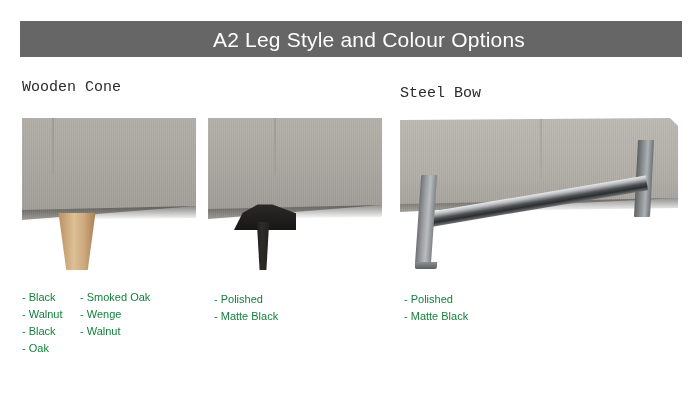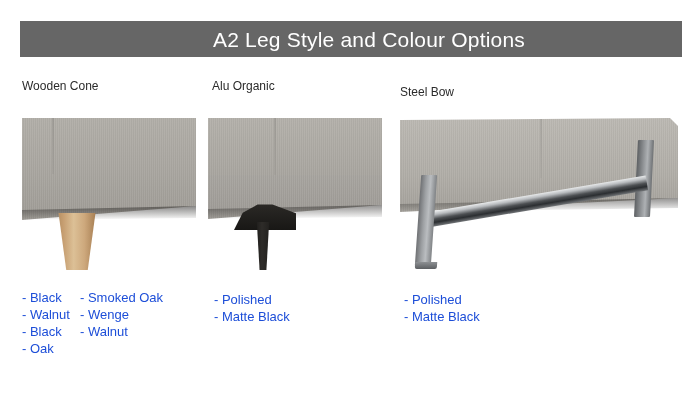--- a/index.html
+++ b/index.html
@@ -37,25 +37,26 @@
     font-size: 21px;
     font-weight: 400;
     letter-spacing: 0.2px;
     line-height: 1;
     white-space: nowrap;
   }
 
   
   .col-heading {
     position: absolute;
-    font-size: 12px;
+    font-size: 15px;
     font-weight: 400;
     color: #2b2b2b;
     white-space: nowrap;
     line-height: 1;
+    font-family: Liberation Mono, monospace;
   }
   .col-heading.c0 { left: 22px;  top: 80px; }
   .col-heading.c1 { left: 212px; top: 80px; }
   .col-heading.c2 { left: 400px; top: 80px; margin-top: 6px; }
 
   
   .photo {
     position: absolute;
     overflow: hidden;
     background: #ffffff;
@@ -219,22 +220,22 @@
     left: 15px; top: 144px;
     width: 22px; height: 7px;
     background: linear-gradient(180deg, #8d9093, #5c5f62);
     transform: skewX(-4deg);
     border-radius: 0 0 2px 2px;
   }
 
   
   .opt-list {
     position: absolute;
-    font-size: 13px;
-    color: #1d4ed8;
+    font-size: 11px;
+    color: #15803d;
     line-height: 17px;
     white-space: nowrap;
   }
   .opt-list.l0a { left: 22px;  top: 289px; }
   .opt-list.l0b { left: 80px;  top: 289px; }
   .opt-list.l1  { left: 214px; top: 291px; }
   .opt-list.l2  { left: 404px; top: 291px; }
   .opt-item { display: block; }
 </style>
 </head>
@@ -264,21 +265,20 @@
     <span class="opt-item">- Black</span>
     <span class="opt-item">- Oak</span>
   </div>
 
   <div class="opt-list l0b">
     <span class="opt-item">- Smoked Oak</span>
     <span class="opt-item">- Wenge</span>
     <span class="opt-item">- Walnut</span>
   </div>
 
-  <div class="col-heading c1">Alu Organic</div>
 
   <div class="photo p1">
     <div class="sofa sofa-front">
       <div class="seam"></div>
     </div>
     <div class="sofa sofa-body"></div>
     <div class="base-shadow"></div>
     <div class="leg-organic-top"></div>
     <div class="leg-organic-stem"></div>
 

